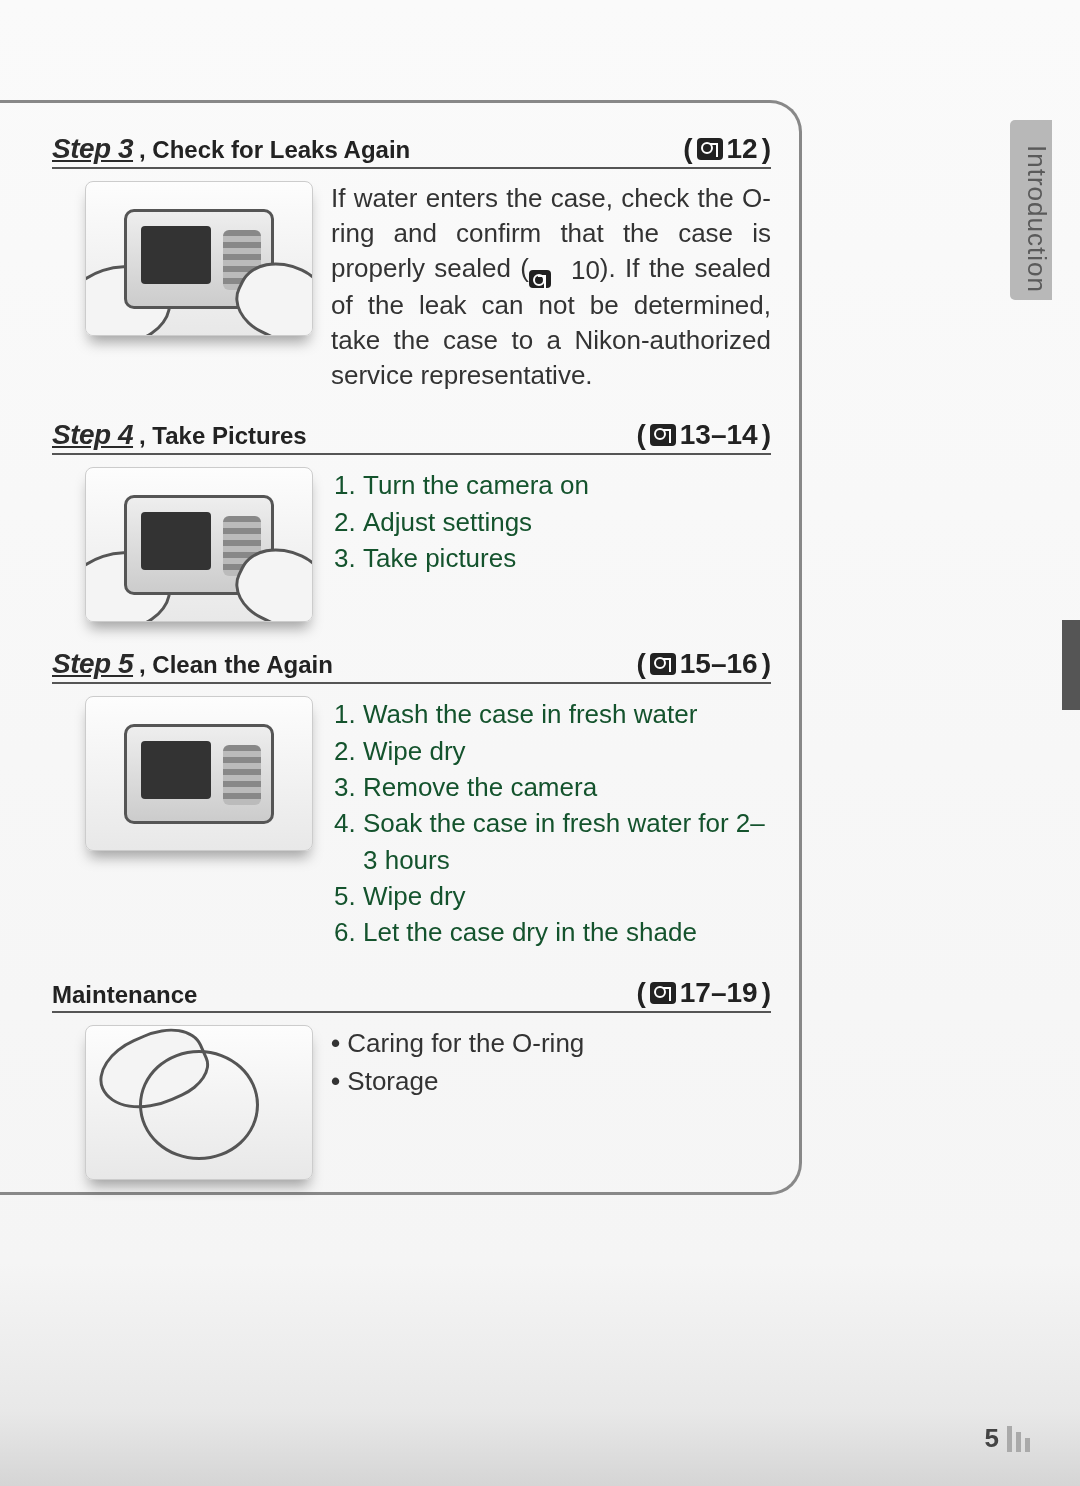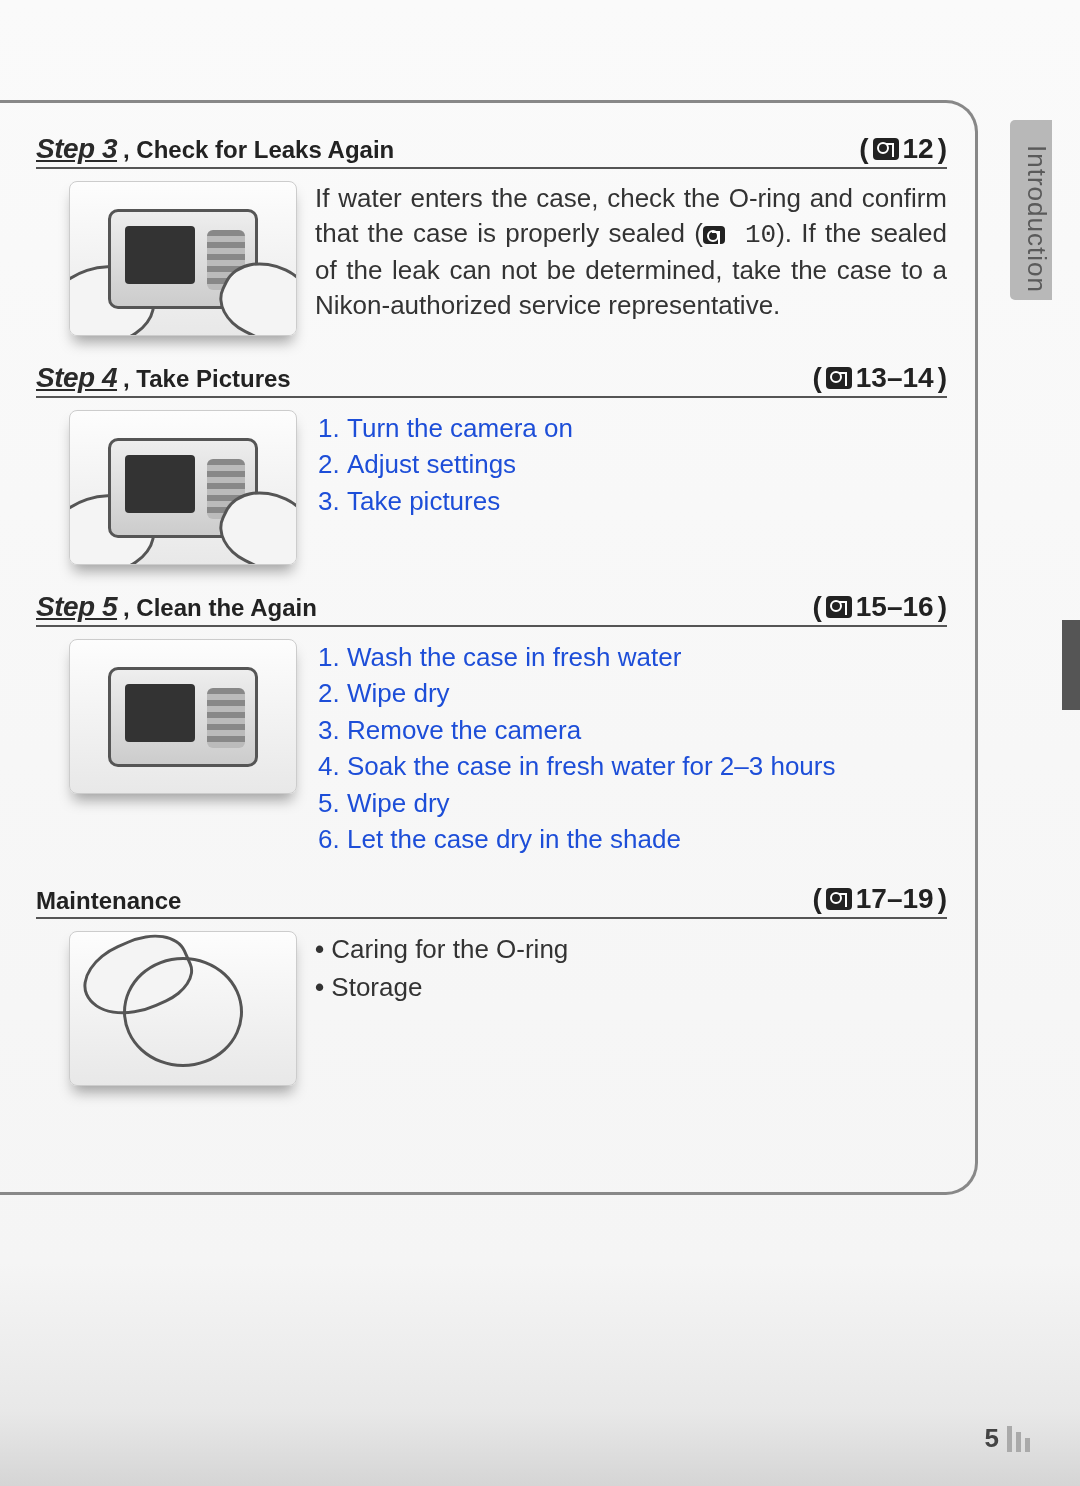--- a/index.html
+++ b/index.html
@@ -32,28 +32,28 @@
     right: 0;
     top: 620px;
     width: 18px;
     height: 90px;
     background: #555;
   }
   .page-frame {
     position: absolute;
     left: 0;
     top: 100px;
-    width: 978px;
+    width: 802px;
     height: 1095px;
     border-top: 3px solid #888;
     border-right: 3px solid #888;
     border-bottom: 3px solid #888;
     border-top-right-radius: 32px;
     border-bottom-right-radius: 32px;
-    padding: 30px 28px 20px 36px;
+    padding: 30px 28px 20px 52px;
   }
   .section {
     margin-bottom: 26px;
   }
   .sec-header {
     display: flex;
     align-items: flex-end;
     justify-content: space-between;
     border-bottom: 2px solid #555;
     padding-bottom: 2px;
@@ -123,32 +123,31 @@
   }
   .sec-text {
     flex: 1;
     font-size: 26px;
     line-height: 1.35;
     color: #333;
     text-align: justify;
   }
   .inline-ref {
     display: inline-flex;
-    align-items: center;
+    align-items: flex-end;
     gap: 20px;
     vertical-align: middle;
-    font-family: Liberation Mono, monospace;
   }
   .inline-ref .ref-icon { width: 22px; height: 18px; }
   ol.steps {
     list-style: decimal;
     padding-left: 32px;
     font-size: 26px;
     line-height: 1.4;
-    color: #1d4ed8;
+    color: #14532d;
   }
   ul.bullets {
     list-style: none;
     font-size: 26px;
     line-height: 1.45;
     color: #333;
   }
   ul.bullets li::before { content: "• "; font-weight: bold; }
   .page-num {
     position: absolute;

